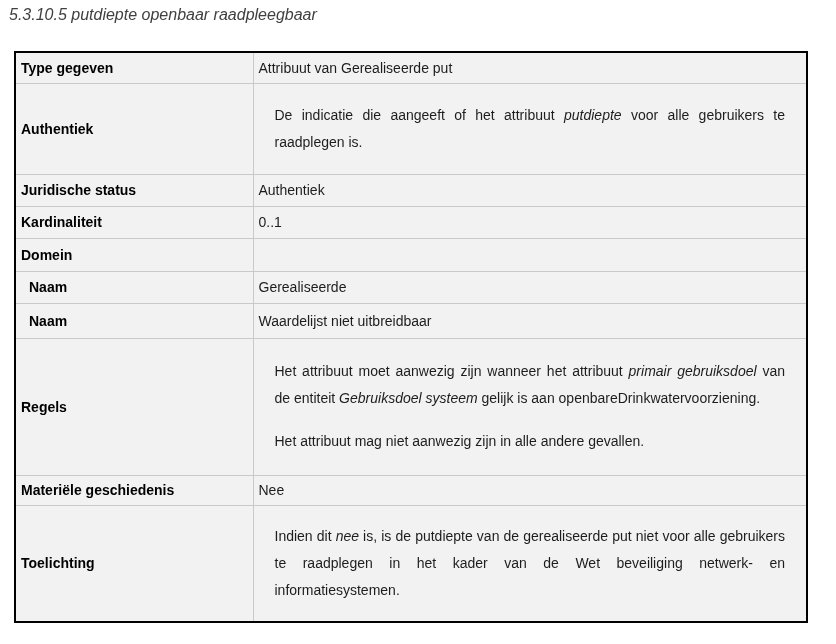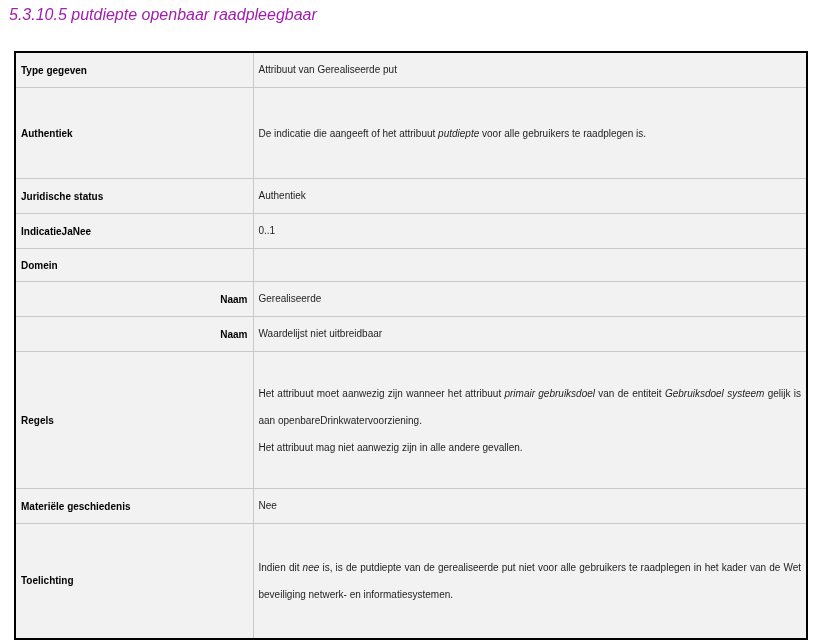--- a/index.html
+++ b/index.html
@@ -17,58 +17,57 @@
     height: 644px;
     position: relative;
   }
   .section-heading {
     position: absolute;
     left: 9px;
     top: 6px;
     font-size: 16px;
     font-style: italic;
     font-weight: 400;
-    color: #a21caf;
+    color: #404040;
     margin: 0;
     white-space: nowrap;
   }
   table.spec {
     position: absolute;
     left: 14px;
     top: 51px;
     width: 792px;
     border-collapse: collapse;
     table-layout: fixed;
     background: #f2f2f2;
     border: 2px solid #000000;
   }
   table.spec td {
     border: 1px solid #c9c9c9;
-    font-size: 10px;
+    font-size: 14px;
     vertical-align: middle;
-    padding: 7px 5px;
+    padding: 1px 5px;
     overflow: hidden;
   }
   td.lbl {
     font-weight: 700;
     color: #000000;
     padding-left: 5px;
   }
   td.lbl.indent {
     padding-left: 13px;
-    text-align: right;
   }
   td.val {
     color: #1d1d1d;
     padding-right: 6px;
   }
   td.val .para {
     text-align: justify;
     line-height: 27px;
-    margin: 0;
+    margin: 16px;
   }
   td.val .line {
     line-height: 20px;
   }
   em.soft {
     font-style: italic;
   }
   
   tr.r0  { height: 31px; }
   tr.r1  { height: 91px; }
@@ -106,21 +105,21 @@
           <div class="para"><span>De indicatie die aangeeft of het attribuut </span><em class="soft">putdiepte</em><span> voor alle gebruikers te raadplegen is.</span></div>
         </td>
       </tr>
 
       <tr class="r2">
         <td class="lbl">Juridische status</td>
         <td class="val"><span class="line">Authentiek</span></td>
       </tr>
 
       <tr class="r3">
-        <td class="lbl">IndicatieJaNee</td>
+        <td class="lbl">Kardinaliteit</td>
         <td class="val"><span class="line">0..1</span></td>
       </tr>
 
       <tr class="r4">
         <td class="lbl">Domein</td>
         <td class="val"><span class="line"></span></td>
       </tr>
 
       <tr class="r5">
         <td class="lbl indent">Naam</td>

